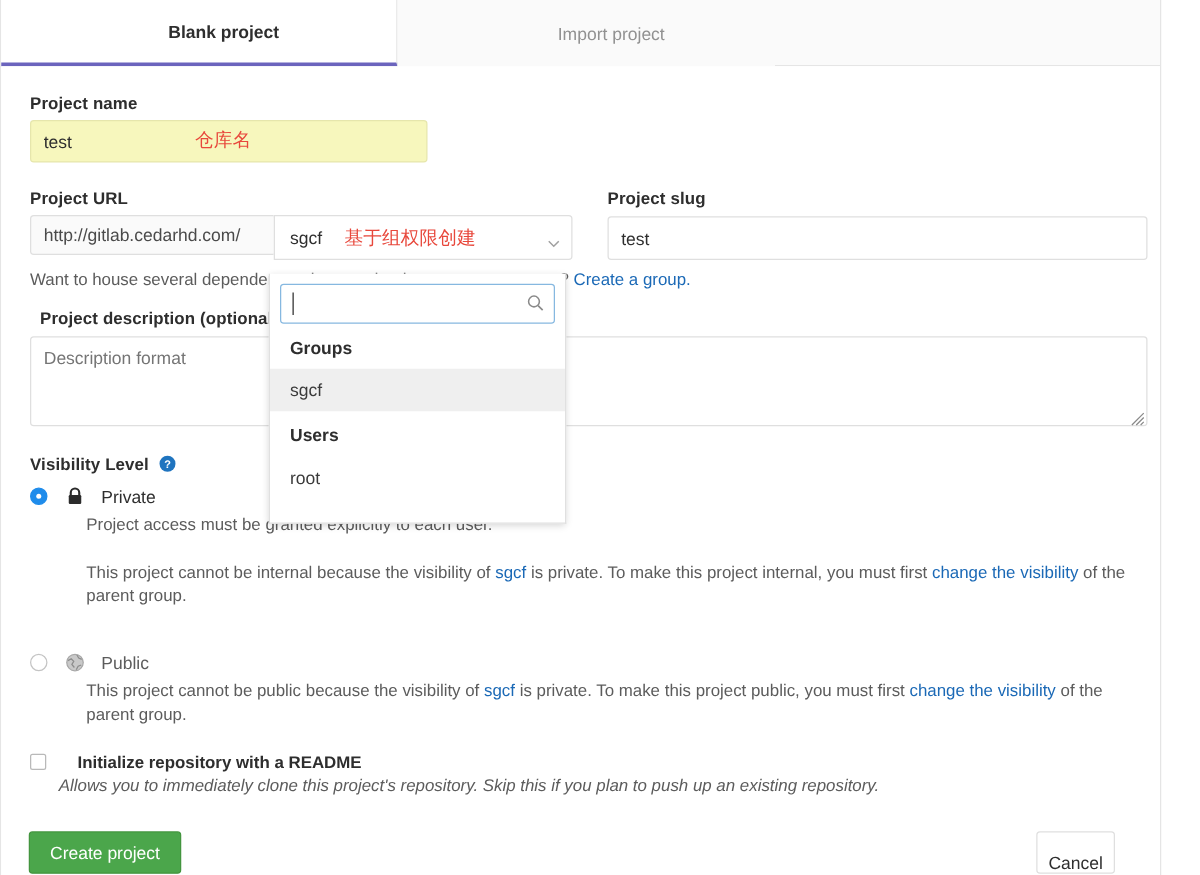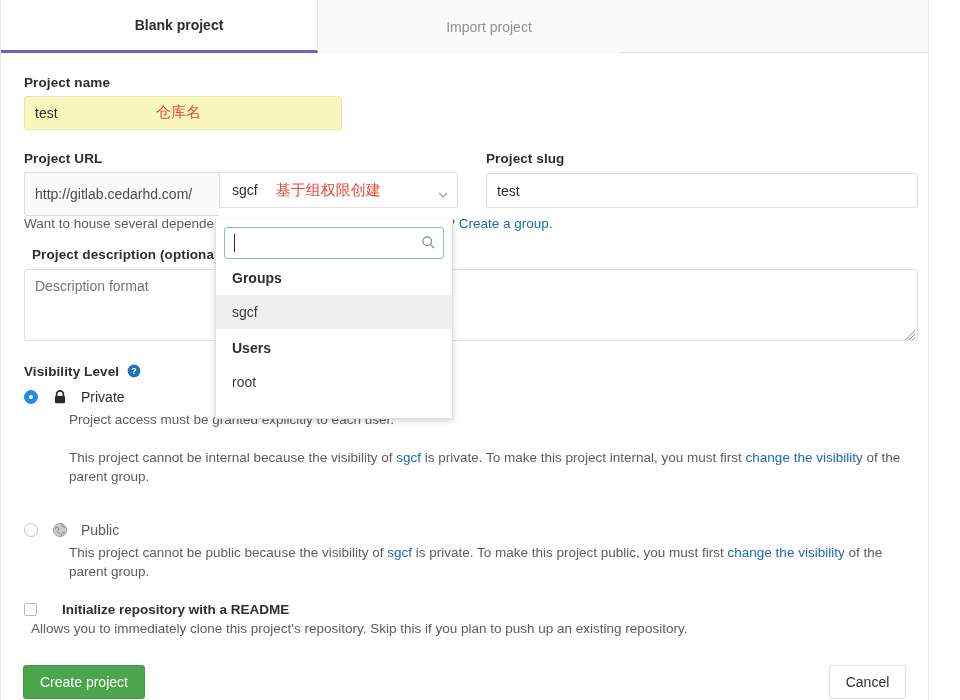--- a/index.html
+++ b/index.html
@@ -93,21 +93,21 @@
   }
   #project-name-note { position: absolute; left: 155px; top: 50px; }
 
   
   #project-url-label { position: absolute; left: 23px; top: 98px; }
   #project-url-group {
     position: absolute; left: 23px; top: 119px; width: 434px; height: 36px;
     display: flex;
   }
   #project-url-prefix {
-    width: 195px; height: 44px;
+    width: 195px; height: 32px;
     background: #fafafa;
     border: 1px solid #dfdfdf;
     border-right: none;
     border-radius: 3px 0 0 3px;
     display: flex; align-items: center;
     padding: 0 10px;
     font-size: 14px; color: #4a4a4a;
     white-space: nowrap;
   }
   #namespace-select {
@@ -197,40 +197,40 @@
   
   #readme-row { position: absolute; left: 23px; top: 549px; width: 880px; }
   .cb {
     width: 13px; height: 13px;
     border: 1px solid #b9b9b9; border-radius: 2px; background: #fff;
     display: inline-block; flex: 0 0 auto;
   }
   #readme-head { display: flex; align-items: center; }
   #readme-label { margin-left: 11px; font-weight: bold; font-size: 13.5px; padding-left: 14px; }
   #readme-desc {
-    margin-left: 7px; margin-top: 4px;
-    font-size: 13.5px; color: #5c5c5c;
+    margin-left: 23px; margin-top: 4px;
+    font-size: 13.5px; color: #5c5c5c; font-style: italic;
   }
 
   
   #create-project-button {
     position: absolute; left: 22px; top: 612px;
     height: 34px; padding: 0 16px;
     background: #4ba64b; border: 1px solid #43953f; border-radius: 3px;
     color: #fff; font-size: 14px;
     display: flex; align-items: center; justify-content: center;
     cursor: pointer;
     font-family: "Liberation Sans", sans-serif;
   }
   #cancel-button {
     position: absolute; left: 828px; top: 612px;
-    height: 34px; width: 77px;
+    height: 34px; width: 63px;
     background: #fff; border: 1px solid #dfdfdf; border-radius: 3px;
     color: #2e2e2e; font-size: 14px;
-    display: flex; align-items: center; justify-content: center;
+    display: flex; align-items: flex-end; justify-content: center;
     cursor: pointer;
     font-family: "Liberation Sans", sans-serif;
   }
 
   
   #namespace-dropdown {
     position: absolute; left: 215px; top: 219px;
     width: 238px; height: 200px;
     background: #fff;
     border: 1px solid #e0e0e0;

